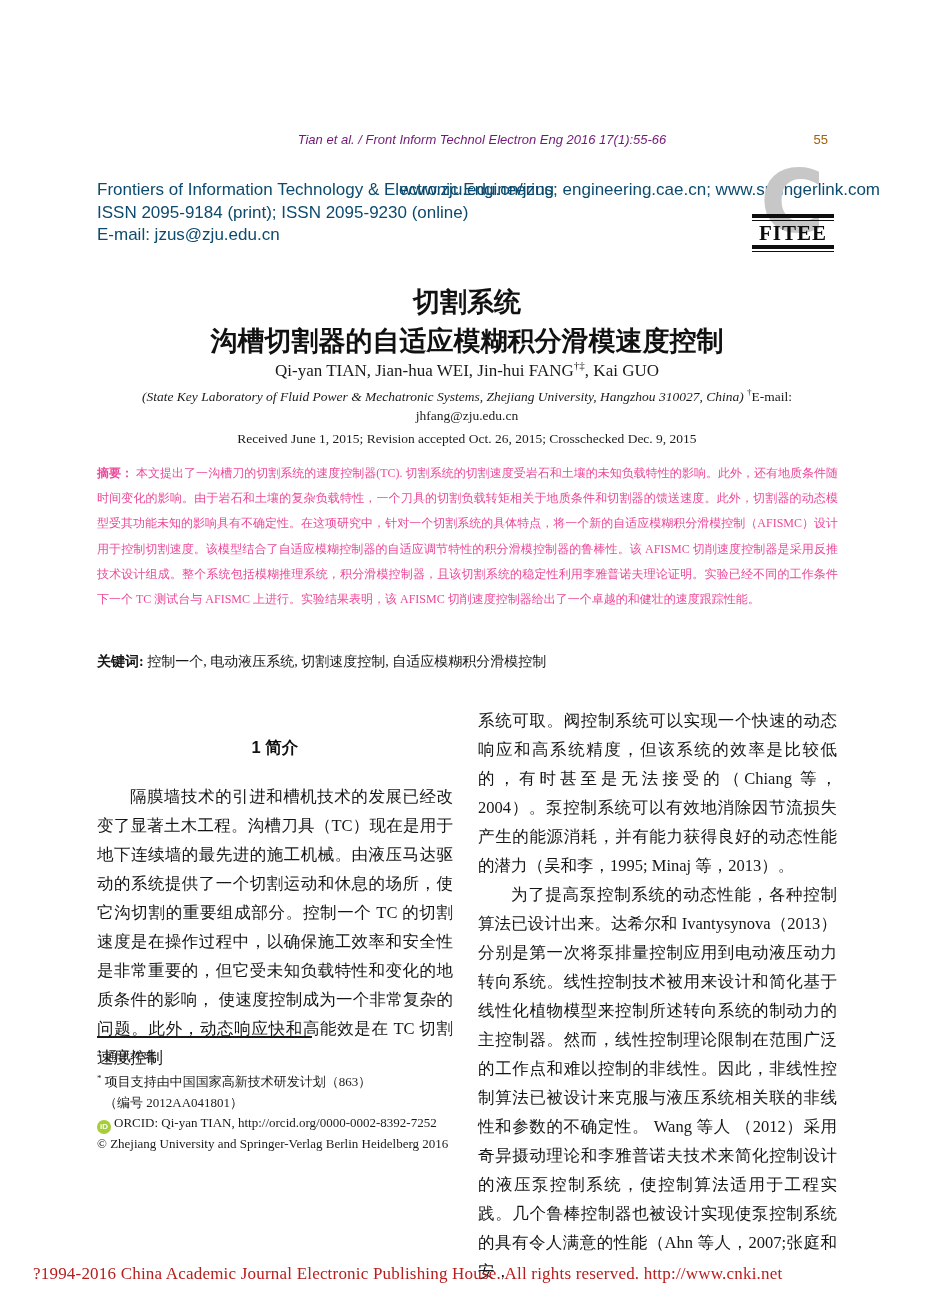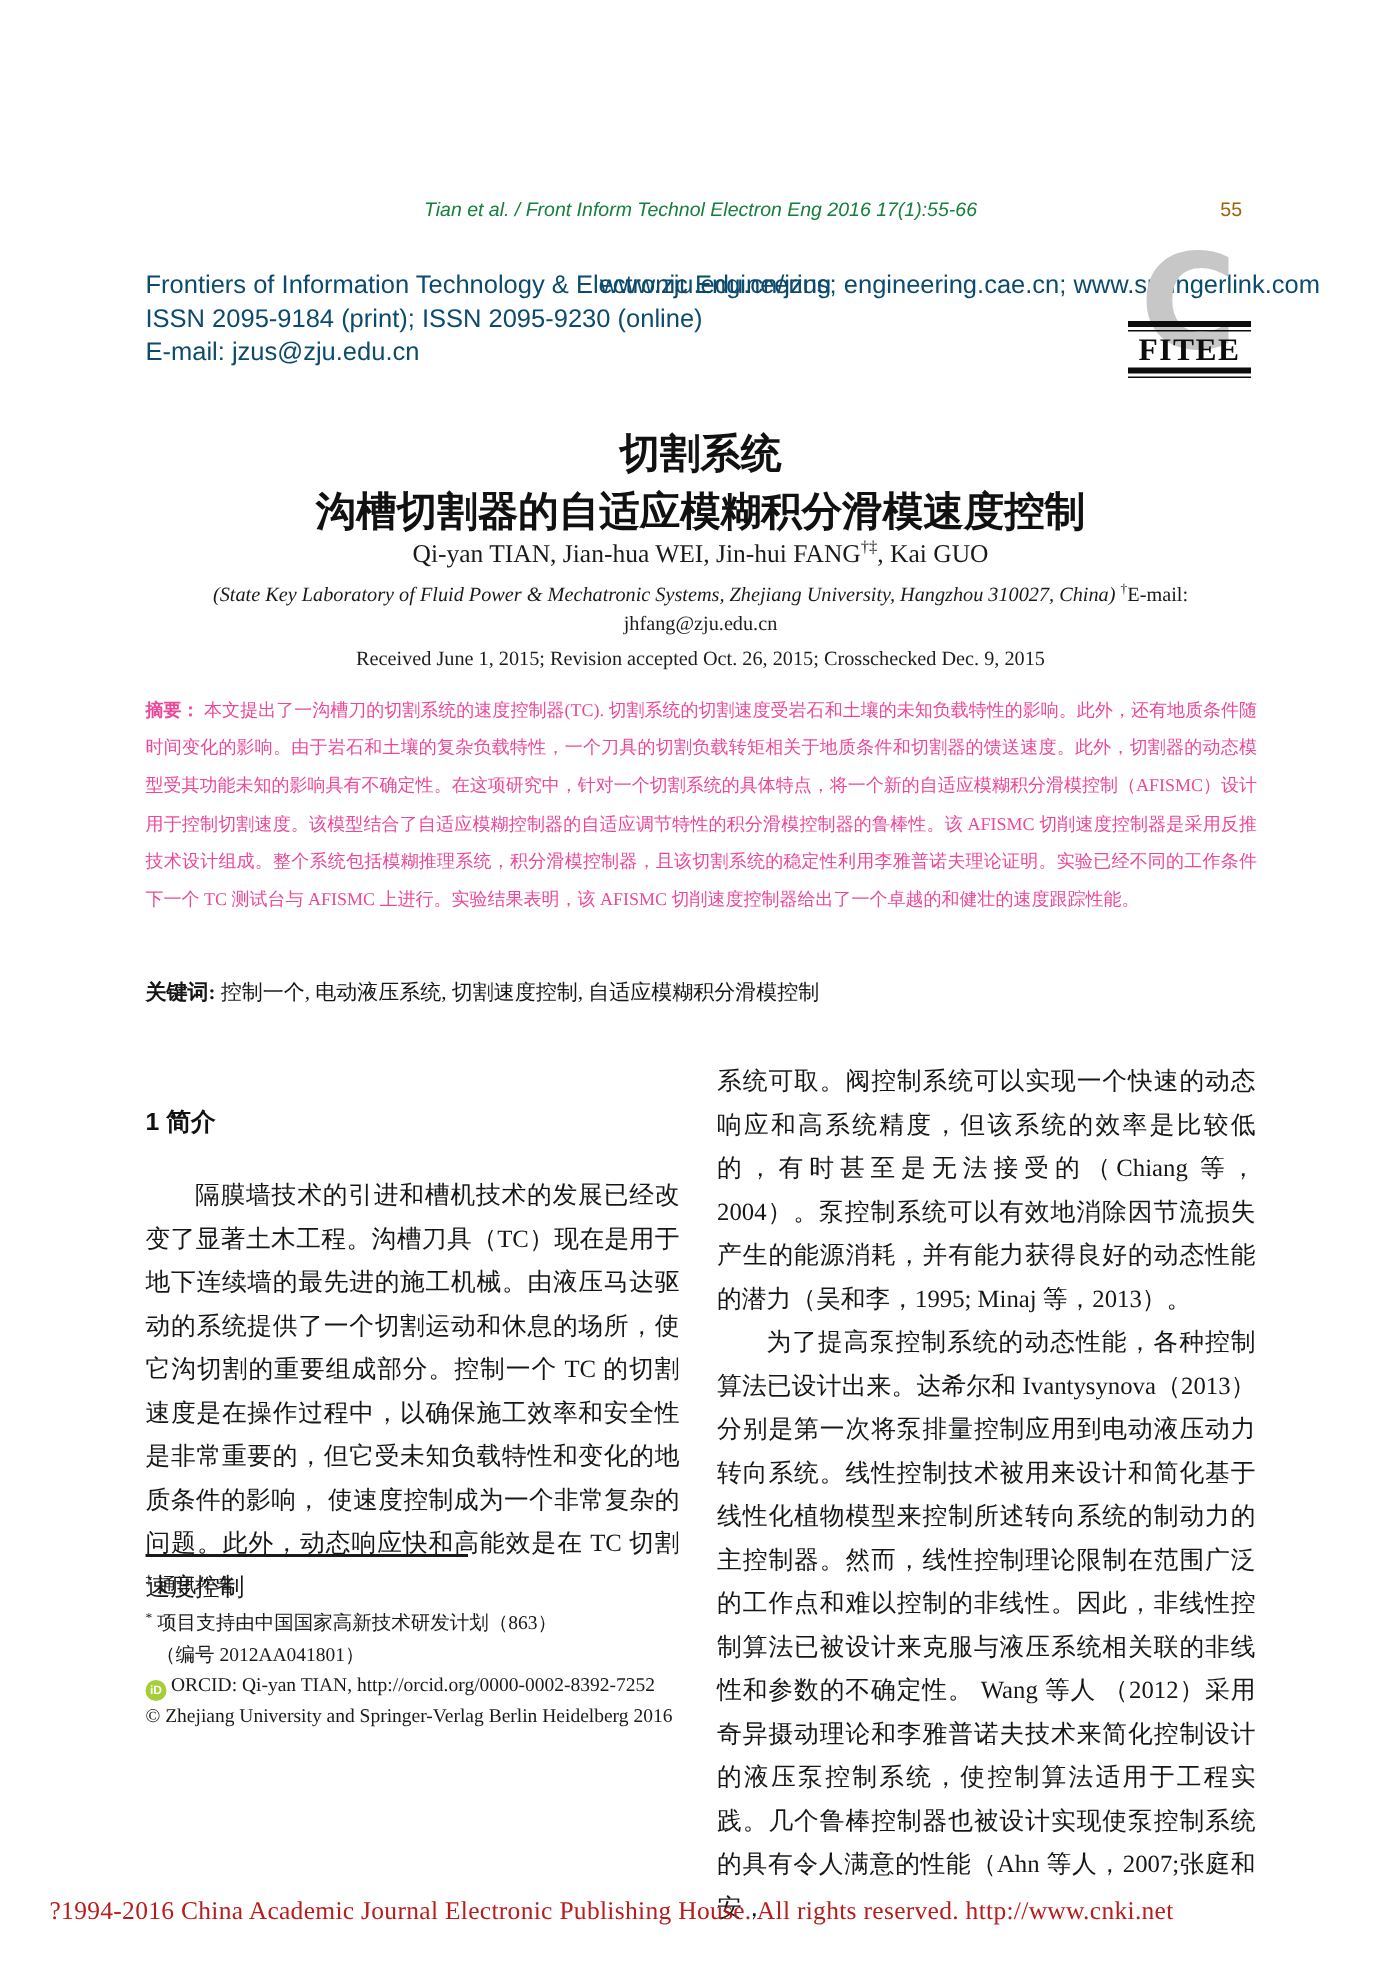--- a/index.html
+++ b/index.html
@@ -4,22 +4,22 @@
 <style>
   * { margin:0; padding:0; box-sizing:border-box; }
   html,body { background:#ffffff; }
   .page {
     position:relative; width:925px; height:1309px; margin:0 auto;
     background:#ffffff; overflow:hidden;
     font-family:"Liberation Serif","DejaVu Serif",serif;
     color:#1c1c1c;
   }
   
-  .running-head { position:absolute; top:132px; left:97px; width:740px; text-align:center;
-    font-family:"Liberation Sans","DejaVu Sans",sans-serif; font-style:italic; font-size:13px; color:#15803d; }
+  .running-head { position:absolute; top:132px; left:112px; width:740px; text-align:center;
+    font-family:"Liberation Sans","DejaVu Sans",sans-serif; font-style:italic; font-size:13px; color:#701a75; }
   .page-number { position:absolute; top:132px; right:97px;
     font-family:"Liberation Sans","DejaVu Sans",sans-serif; font-size:13px; font-style:normal; color:#a16207;margin-left:44px; }
   
   .journal-block { position:absolute; top:180px; left:97px; width:650px;
     font-family:"Liberation Sans","DejaVu Sans",sans-serif; font-size:17px; color:#0c4a6e; }
   .journal-row { position:relative; height:16px; }
   .journal-urls { position:absolute; left:303px; top:0; white-space:nowrap; }
   .journal-issn { margin-top:7px; }
   .journal-email { margin-top:2px; }
   
@@ -50,21 +50,21 @@
   .abstract .abs-label { font-weight:bold; }
   .keywords { position:absolute; top:653px; left:97px; width:741px; font-size:14px; color:#161616; }
   .keywords .kw-label { font-weight:bold; }
   .doi-row { position:absolute; top:679px; left:97px; width:741px; font-size:14px; color:#161616; }
   .clc { position:absolute; left:383px; top:0; }
   .clc .clc-label { font-weight:bold; }
   
   .col-left { position:absolute; top:737px; left:97px; width:356px; }
   .col-right { position:absolute; top:706px; left:478px; width:359px; }
   .section-heading { font-family:"Liberation Sans","DejaVu Sans",sans-serif;
-    font-weight:700; font-size:16.5px; color:#111; margin-bottom:23px; }
+    font-weight:700; font-size:16.5px; color:#111; margin-bottom:23px;text-align:center; }
   .body-para { font-size:16.5px; line-height:29px; text-align:justify; color:#161616; }
   .indent { text-indent:2em; }
   
   .footnote-rule { position:absolute; top:1036px; left:97px; width:215px; height:1.5px; background:#1a1a1a; }
   .footnotes { position:absolute; top:1043px; left:97px; width:370px; font-size:13px; line-height:20.5px; color:#1a1a1a; }
   .footnotes sup { font-size:9px; }
   .fn-cont { padding-left:7px; }
   .orcid-icon { display:inline-block; width:14px; height:14px; border-radius:50%; background:#a6ce39;
     color:#ffffff; font-family:Liberation Sans, sans-serif; font-size:8px; font-weight:bold;
     text-align:center; line-height:14px; vertical-align:-2px; margin-right:3px; }

